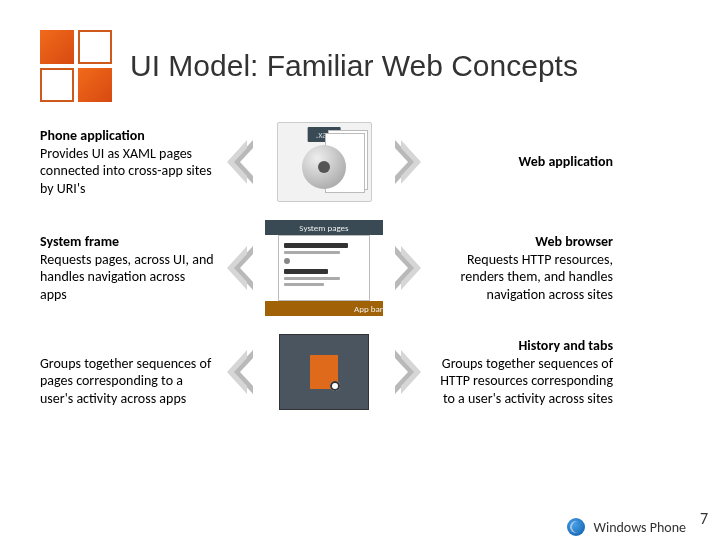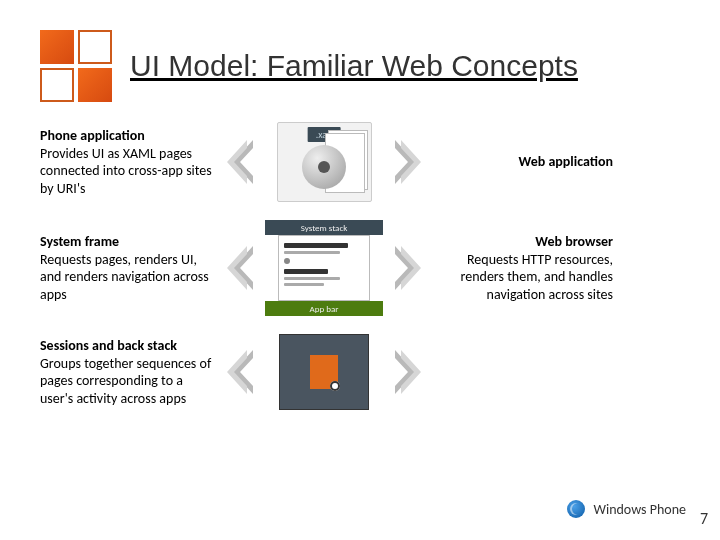--- a/index.html
+++ b/index.html
@@ -6,21 +6,21 @@
   body {
     width: 720px;
     height: 540px;
     background: #fff;
     font-family: Calibri, "Segoe UI", Arial, sans-serif;
     color: #000;
     position: relative;
     overflow: hidden;
   }
   .slide { padding: 30px 40px 20px 40px; position: relative; height: 100%; }
-  .header { display: flex; align-items: center; gap: 18px; margin-bottom: 20px; text-decoration: underline; }
+  .header { display: flex; align-items: center; gap: 18px; margin-bottom: 20px; }
   .logo { width: 72px; height: 72px; position: relative; flex-shrink: 0; }
   .sq { position: absolute; }
   .sq.a { left: 0; top: 0; width: 34px; height: 34px; background: linear-gradient(135deg,#f26a1b,#d64a10); }
   .sq.b { left: 38px; top: 0; width: 34px; height: 34px; border: 2px solid #cd5a1b; background: transparent; }
   .sq.c { left: 0; top: 38px; width: 34px; height: 34px; border: 2px solid #cd5a1b; background: transparent; }
   .sq.d { left: 38px; top: 38px; width: 34px; height: 34px; background: linear-gradient(135deg,#f26a1b,#d64a10); }
   .title { font-size: 30px; font-weight: 400; color: #333; font-family: Arial, sans-serif; }
   .rows { display: flex; flex-direction: column; gap: 18px; }
   .row { display: flex; align-items: center; gap: 10px; }
   .col-left { width: 175px; text-align: left; font-size: 14px; line-height: 1.25; }
@@ -34,25 +34,25 @@
   .lock-circle { width:44px; height:44px; border-radius:50%; background: radial-gradient(circle at 35% 30%, #eee, #999); position: relative; margin-top:10px; }
   .lock-dial { position:absolute; top:50%; left:50%; width:12px; height:12px; border-radius:50%; background:#555; transform:translate(-50%,-50%); }
   .pages { position:absolute; right:6px; top:10px; width:40px; height:60px; background:#fff; border:1px solid #bbb; box-shadow: 3px -3px 0 -1px #fff, 3px -3px 0 #bbb; }
   .phone-shot { width: 92px; background:#fff; border:1px solid #bbb; font-size:6px; }
   .systray { background:#3a4a55; color:#eee; font-size:9px; text-align:center; padding:2px 0; width:100%; }
   .shot-body { height:64px; padding:4px 5px; }
   .shot-line { height:5px; background:#333; margin:3px 0; border-radius:1px; }
   .shot-line.thin { height:3px; background:#aaa; width:70%; }
   .shot-line.med { width: 55%; }
   .shot-dot { width:6px; height:6px; background:#888; border-radius:50%; display:inline-block; margin-right:3px; }
-  .appbar { background:#4d7c0f; color:#eee; font-size:9px; text-align:center; padding:2px 0; width:100%; }
+  .appbar { background:#a16207; color:#eee; font-size:9px; text-align:right; padding:2px 0; width:100%; }
   .tabstack { width: 90px; height: 76px; background:#4a5560; border:1px solid #333; position:relative; display:flex; align-items:center; justify-content:center; }
   .tabdoc { width:28px; height:34px; background:#e06a1b; position:relative; }
   .tabdoc::after { content:""; position:absolute; right:-2px; bottom:-2px; width:10px; height:10px; background:#fff; border-radius:50%; box-shadow: inset 0 0 0 2px #333; }
-  .footer { position:absolute; right:34px; bottom:22px; display:flex; align-items:center; gap:8px; font-size:14px; color:#333; }
+  .footer { position:absolute; right:34px; bottom:4px; display:flex; align-items:center; gap:8px; font-size:14px; color:#333; }
   .wp-icon { width:18px; height:18px; border-radius:50%; background: radial-gradient(circle at 40% 35%, #4aa0e8, #0b5aa5); position:relative; }
   .wp-icon::after { content:""; position:absolute; left:3px; top:3px; width:12px; height:12px; border-radius:50%; box-shadow: inset 2px 0 0 rgba(255,255,255,.5); }
   .pagenum { position:absolute; right:12px; bottom:12px; font-size:16px; color:#333; }
 </style>
 </head>
 <body>
 
 <div class="slide">
   <div class="header">
     <div class="logo">
@@ -89,28 +89,28 @@
           <polygon points="8,8 28,30 8,52 8,44 21,30 8,16" fill="#d6d6d6"></polygon>
         </svg>
       <div class="col-right">
         <b>Web application</b><br>
       </div>
     </div>
 
     <div class="row">
       <div class="col-left">
         <b>System frame</b><br>
-        <span>Requests pages, renders UI, and renders navigation across apps</span>
+        <span>Requests pages, across UI, and handles navigation across apps</span>
       </div>
       <svg class="arrow" viewBox="0 0 30 60">
           <polygon points="28,8 8,30 28,52 28,44 15,30 28,16" fill="#b9b9b9"></polygon>
           <polygon points="22,8 2,30 22,52 22,44 9,30 22,16" fill="#d6d6d6"></polygon>
         </svg>
       <div class="center">
-        <div class="systray">System stack</div>
+        <div class="systray">System pages</div>
         <div class="phone-shot">
           <div class="shot-body">
             <div class="shot-line" style="width:80%"></div>
             <div class="shot-line thin"></div>
             <div style="margin-top:4px"><span class="shot-dot"></span></div>
             <div class="shot-line med"></div>
             <div class="shot-line thin"></div>
             <div class="shot-line thin" style="width:50%"></div>
           </div>
         </div>
@@ -121,36 +121,40 @@
           <polygon points="8,8 28,30 8,52 8,44 21,30 8,16" fill="#d6d6d6"></polygon>
         </svg>
       <div class="col-right">
         <b>Web browser</b><br>
         <span>Requests HTTP resources, renders them, and handles navigation across sites</span>
       </div>
     </div>
 
     <div class="row">
       <div class="col-left">
-        <b>Sessions and back stack</b><br>
+        <br>
         <span>Groups together sequences of pages corresponding to a user's activity across apps</span>
       </div>
       <svg class="arrow" viewBox="0 0 30 60">
           <polygon points="28,8 8,30 28,52 28,44 15,30 28,16" fill="#b9b9b9"></polygon>
           <polygon points="22,8 2,30 22,52 22,44 9,30 22,16" fill="#d6d6d6"></polygon>
         </svg>
       <div class="center">
         <div class="tabstack">
           <div class="tabdoc"></div>
         </div>
       </div>
       <svg class="arrow" viewBox="0 0 30 60">
           <polygon points="2,8 22,30 2,52 2,44 15,30 2,16" fill="#b9b9b9"></polygon>
           <polygon points="8,8 28,30 8,52 8,44 21,30 8,16" fill="#d6d6d6"></polygon>
         </svg>
+      <div class="col-right">
+        <b>History and tabs</b><br>
+        <span>Groups together sequences of HTTP resources corresponding to a user's activity across sites</span>
+      </div>
     </div>
 
   </div>
 
   <div class="footer">
     <div class="wp-icon"></div>
     <span>Windows Phone</span>
   </div>
   <div class="pagenum">7</div>
 </div>

